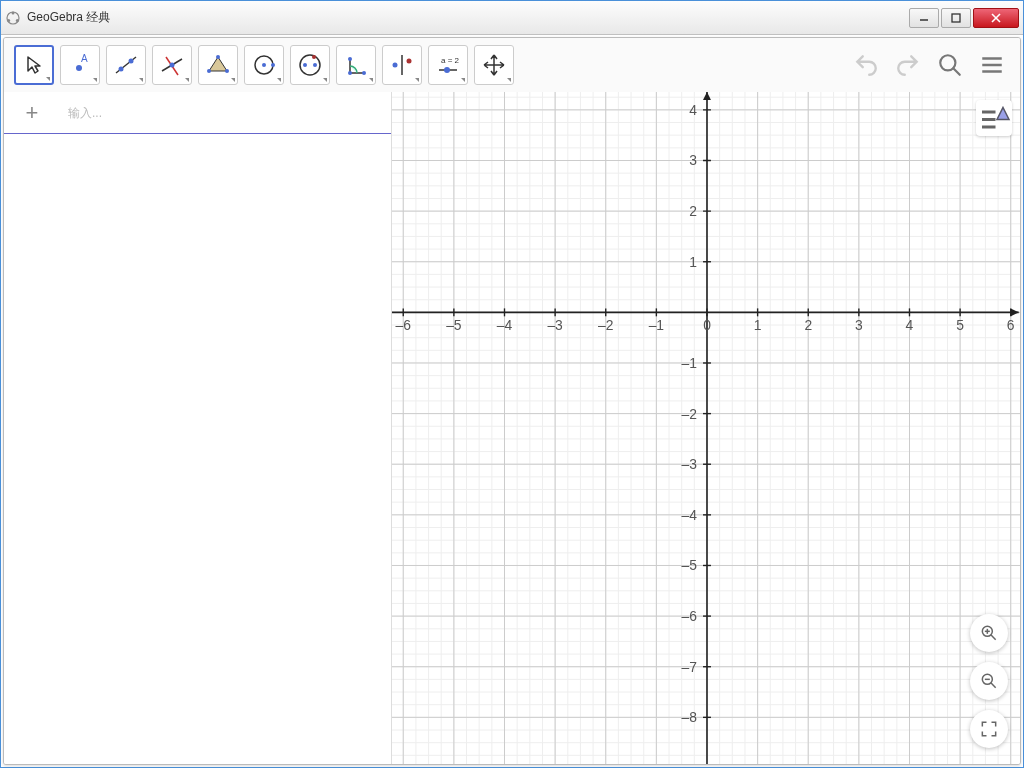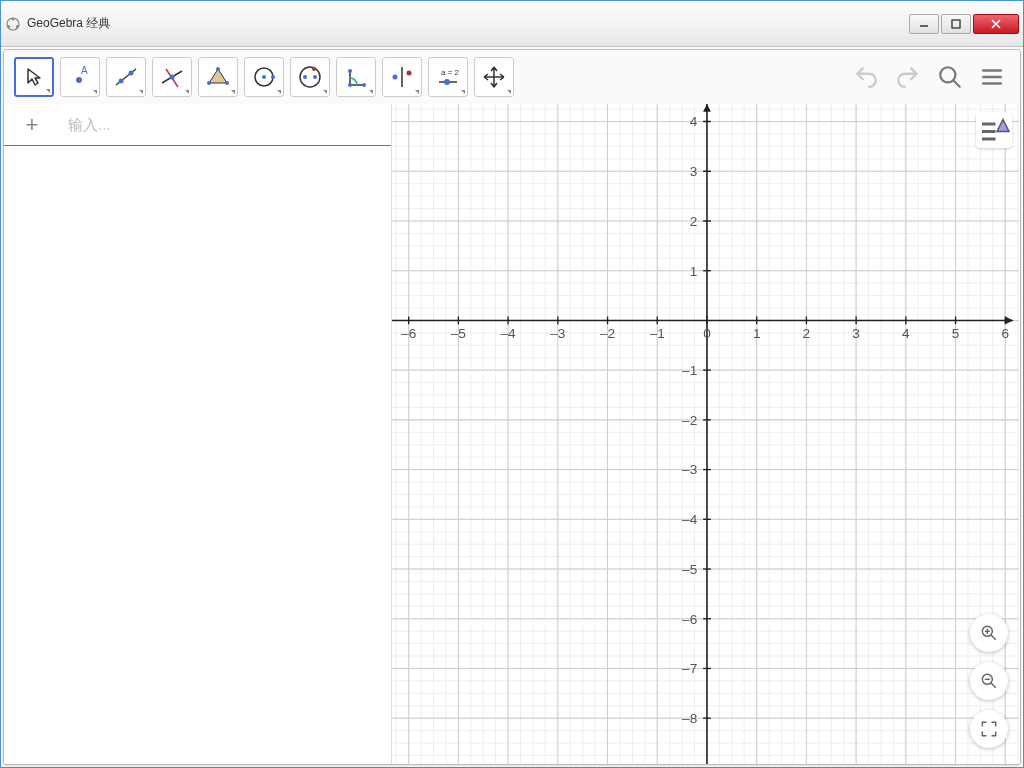--- a/index.html
+++ b/index.html
@@ -1,37 +1,37 @@
 <!DOCTYPE html>
 <html><head>
 <meta charset="utf-8">
 <style>
 * { box-sizing: border-box; margin: 0; padding: 0; }
 body { font-family: "Segoe UI", Arial, sans-serif; font-size: 12px; background: #d4d4d4; width: 1024px; height: 768px; overflow: hidden; }
 .window { width: 1024px; height: 768px; background: #fff; border: 1px solid #4a90d9; display: flex; flex-direction: column; }
-.titlebar { height: 46px; background: linear-gradient(#fdfdfd, #e8e8e8); display: flex; align-items: center; padding: 0 4px; border-bottom: 1px solid #c0c0c0; }
+.titlebar { height: 34px; background: linear-gradient(#fdfdfd, #e8e8e8); display: flex; align-items: center; padding: 0 4px; border-bottom: 1px solid #c0c0c0; }
 .titlebar-icon { width: 16px; height: 16px; margin-right: 6px; display:flex; align-items:center; justify-content:center;}
 .titlebar-title { flex: 1; font-size: 12px; color: #333; }
 .win-btns { display: flex; }
 .win-btn { width: 30px; height: 20px; margin-left: 2px; display: flex; align-items: center; justify-content: center; border: 1px solid #aaa; border-radius: 2px; background: linear-gradient(#f8f8f8,#e2e2e2); font-size: 10px; color:#333;}
 .win-btn.close { background: linear-gradient(#e67, #c8171e); color: #fff; border-color:#a01015; width:46px;}
 .content { flex: 1; display: flex; flex-direction: column; background: #fafafa; border: 1px solid #bbb; margin: 2px; border-radius: 3px; overflow:hidden; box-shadow: 0 1px 3px rgba(0,0,0,0.15);}
 .toolbar { height: 54px; display: flex; align-items: center; padding: 6px 10px; gap: 6px; background:#fafafa;}
 .tool { width: 40px; height: 40px; border: 1px solid #ccc; border-radius: 3px; background: #fff; display: flex; align-items: center; justify-content: center; cursor: pointer; position:relative;}
 .tool.selected { border: 2px solid #4a6cd4; }
 .tool svg { width: 28px; height: 28px; }
 .tool .dd { position:absolute; right:2px; bottom:2px; width:0;height:0;border-left:4px solid transparent;border-top:4px solid #888;}
 .toolbar-spacer { flex: 1; }
 .tb-icon { width: 36px; height: 36px; display: flex; align-items: center; justify-content: center; color: #aaa; cursor: pointer; border-radius:50%;}
 .tb-icon svg { width: 26px; height: 26px; }
 .main { flex: 1; display: flex; overflow: hidden; }
 .sidebar { width: 388px; border-right: 1px solid #ddd; display: flex; flex-direction: column; background:#fff;}
 .input-row { height: 42px; display: flex; align-items: center; border-bottom: 1px solid #6666cc; }
 .add-btn { width: 56px; height: 100%; display: flex; align-items: center; justify-content: center; font-size: 22px; color: #888; cursor: pointer; }
-.input-field { flex: 1; border: none; outline: none; font-size: 15px; color: #3b82f6; padding: 0 8px; background:transparent;}
+.input-field { flex: 1; border: none; outline: none; font-size: 12px; color: #3b82f6; padding: 0 8px; background:transparent;}
 .input-field::placeholder { color: #bbb; }
 .graph-area { flex: 1; position: relative; background: #fff; overflow:hidden;}
 .graph-svg { width: 100%; height: 100%; }
 .float-btn { position: absolute; width: 38px; height: 38px; border-radius: 50%; background: #fff; box-shadow: 0 1px 4px rgba(0,0,0,0.25); display: flex; align-items: center; justify-content: center; cursor: pointer; color:#666;}
 .float-btn svg { width: 20px; height: 20px; }
 .style-btn { position:absolute; top:8px; right:8px; width:36px; height:36px; background:#fff; border-radius:4px; box-shadow:0 1px 3px rgba(0,0,0,0.2); display:flex; align-items:center; justify-content:center; cursor:pointer;}
 text.axis-label { font-family: Arial; font-size: 14px; fill: #555; }
 </style>
 </head>
 <body>

